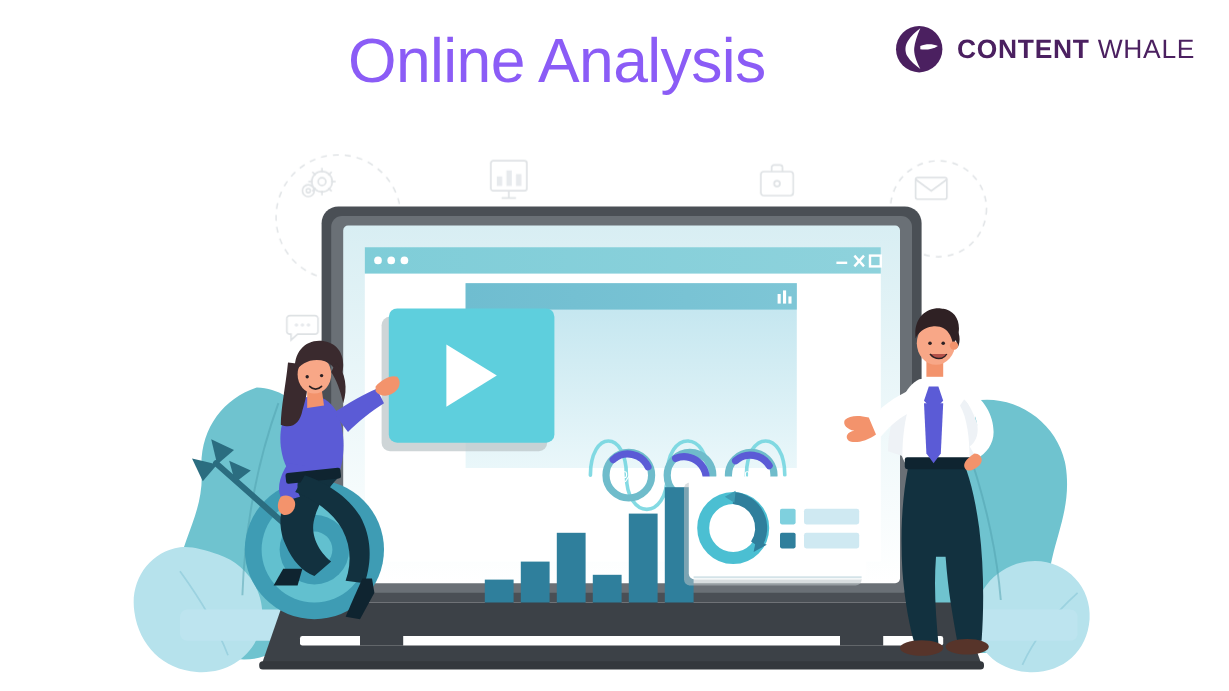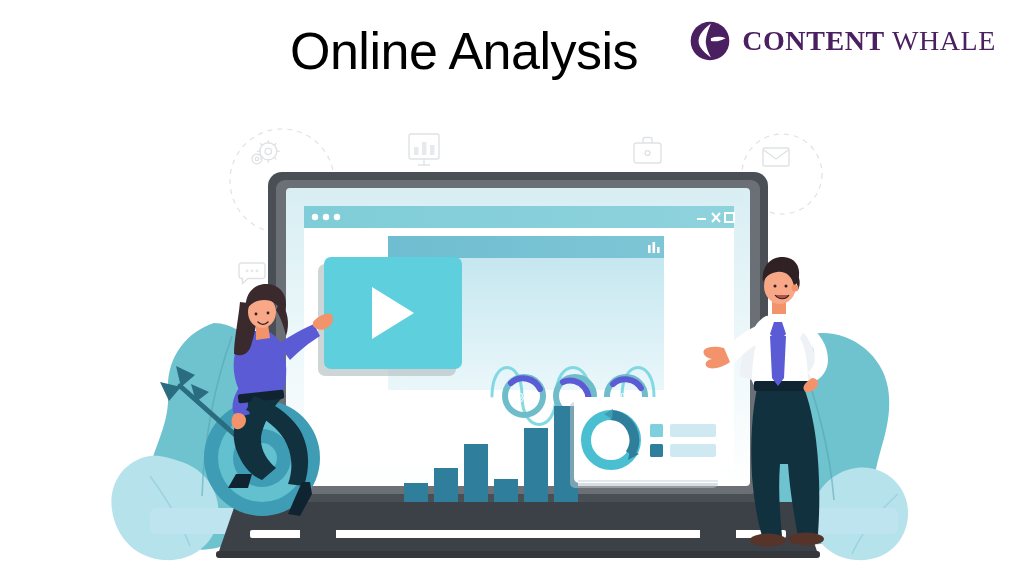--- a/index.html
+++ b/index.html
@@ -10,29 +10,29 @@
     font-family:"Liberation Sans", sans-serif;
     overflow:hidden;
   }
   #stage { position:relative; width:1024px; height:576px; background:#fff; }
 
   
   #page-title {
     position:absolute; left:0; top:22px; width:928px;
     text-align:center;
     font-size:52px; font-weight:400; letter-spacing:-0.5px;
-    color:#000000;
+    color:#8b5cf6;
     line-height:1.15;
   }
   #brand-logo {
     position:absolute; right:28px; top:18px;
     display:flex; align-items:center; gap:9px;
   }
   #brand-mark { width:46px; height:46px; display:block; }
-  #brand-text { font-size:28px; font-weight:700; letter-spacing:0.6px; color:#4b2060; white-space:nowrap;font-family:Liberation Serif, serif; }
+  #brand-text { font-size:22px; font-weight:700; letter-spacing:0.6px; color:#4b2060; white-space:nowrap; }
   #brand-text .w { font-weight:400; }
 
   
   #illustration { position:absolute; left:0; top:96px; width:1024px; height:480px; }
   #illustration svg { display:block; width:1024px; height:480px; }
 
   .deco { stroke:#d9dde0; fill:none; stroke-width:1.4; }
   .deco-dash { stroke:#d9dde0; fill:none; stroke-width:1.2; stroke-dasharray:5 5; }
   .deco-fill { fill:#e3e7ea; }
 </style>

